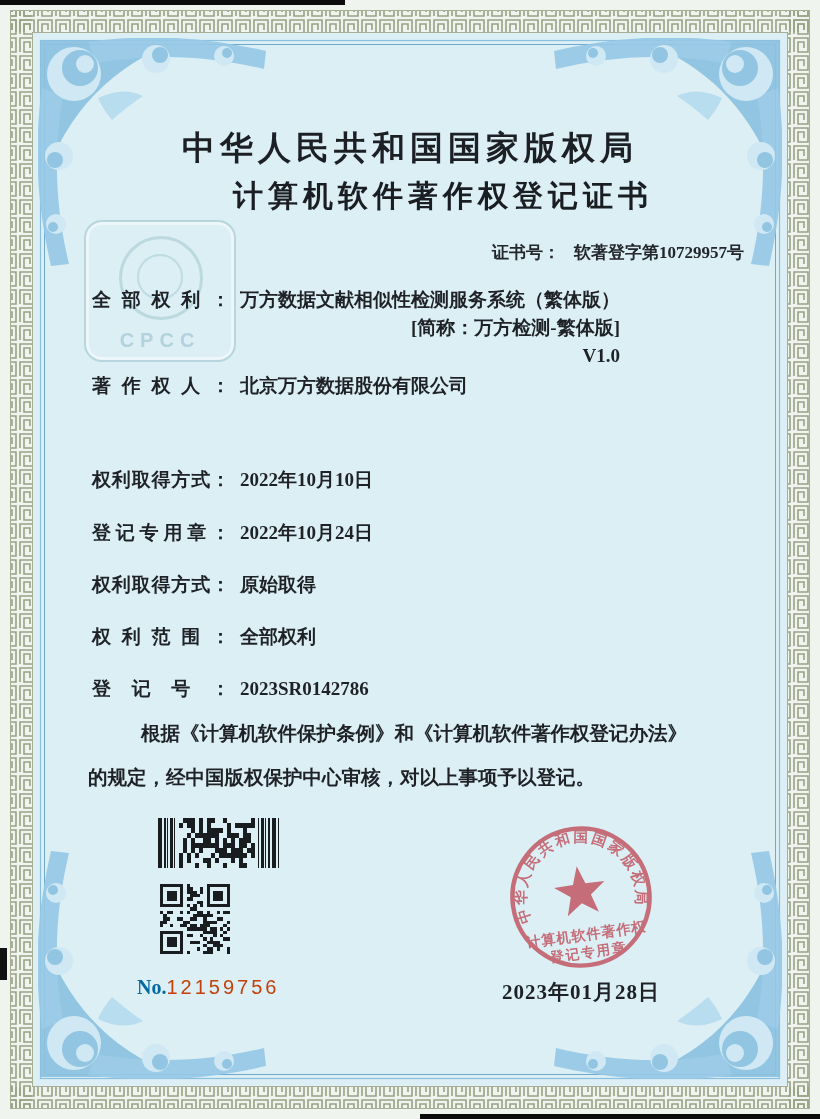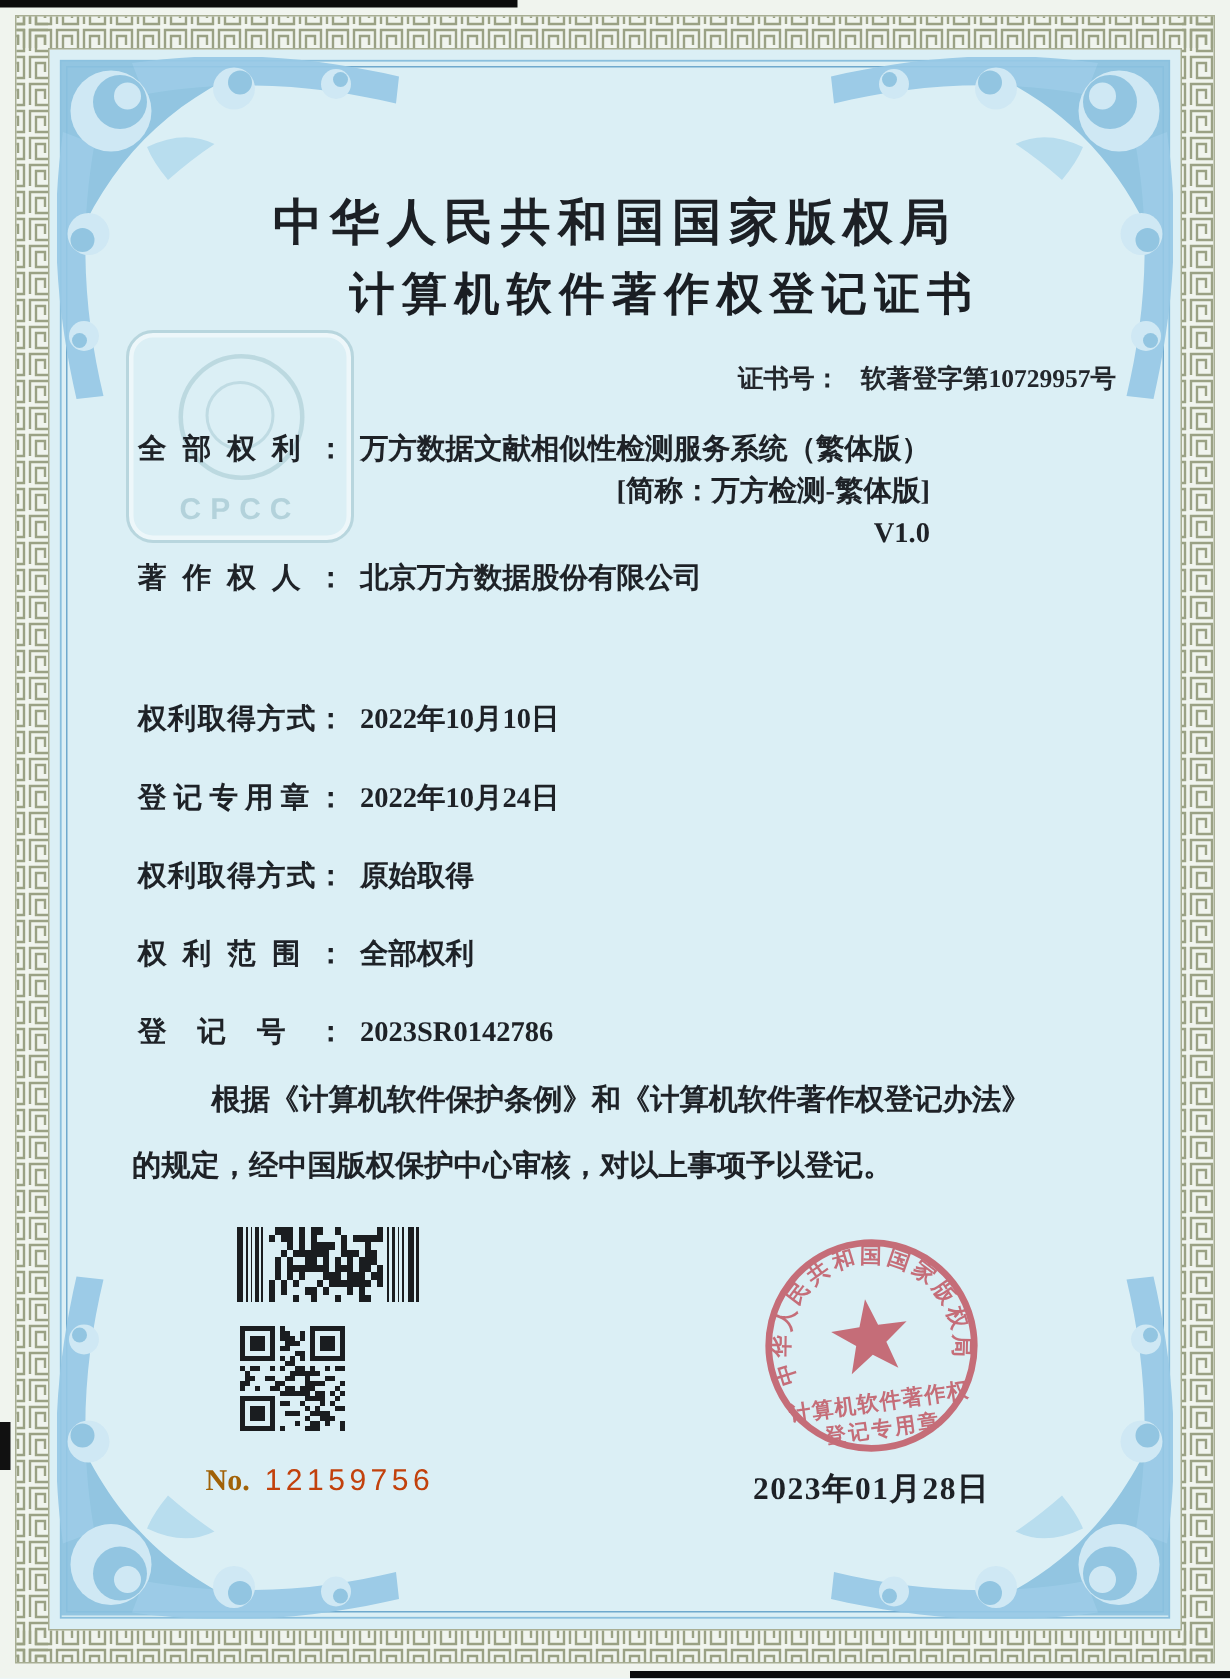--- a/index.html
+++ b/index.html
@@ -69,21 +69,21 @@
     max-width:500px;
     text-align:right;
   }
   .statement{
     position:absolute;left:88px;top:712px;width:612px;z-index:3;
     font-size:19.5px;font-weight:600;line-height:44px;text-indent:53px;color:#1e2227;margin:0;
   }
   .barcode{position:absolute;left:158px;top:818px;z-index:3;}
   .qrcode{position:absolute;left:160px;top:884px;z-index:3;}
   .no-line{position:absolute;left:137px;top:976px;z-index:3;font-size:20px;}
-  .no-label{color:#a16207;font-weight:700;margin-right:10px;}
+  .no-label{color:#0369a1;font-weight:700;}
   .no-value{color:#c2410c;letter-spacing:3px;font-family:"Liberation Sans","DejaVu Sans",sans-serif;}
   .seal{position:absolute;left:492px;top:808px;width:178px;height:178px;z-index:4;transform:rotate(-8deg);}
   .date{
     position:absolute;left:502px;top:978px;z-index:5;
     font-size:21px;font-weight:700;letter-spacing:1px;color:#1d2126;
   }
   
   .scan-top{position:absolute;left:0;top:0;width:345px;height:5px;background:#0c0c0c;z-index:10;}
   .scan-bottom{position:absolute;left:420px;top:1114px;width:400px;height:5px;background:#0c0c0c;z-index:10;}
   .scan-notch{position:absolute;left:0;top:948px;width:7px;height:32px;background:#111;z-index:10;}

